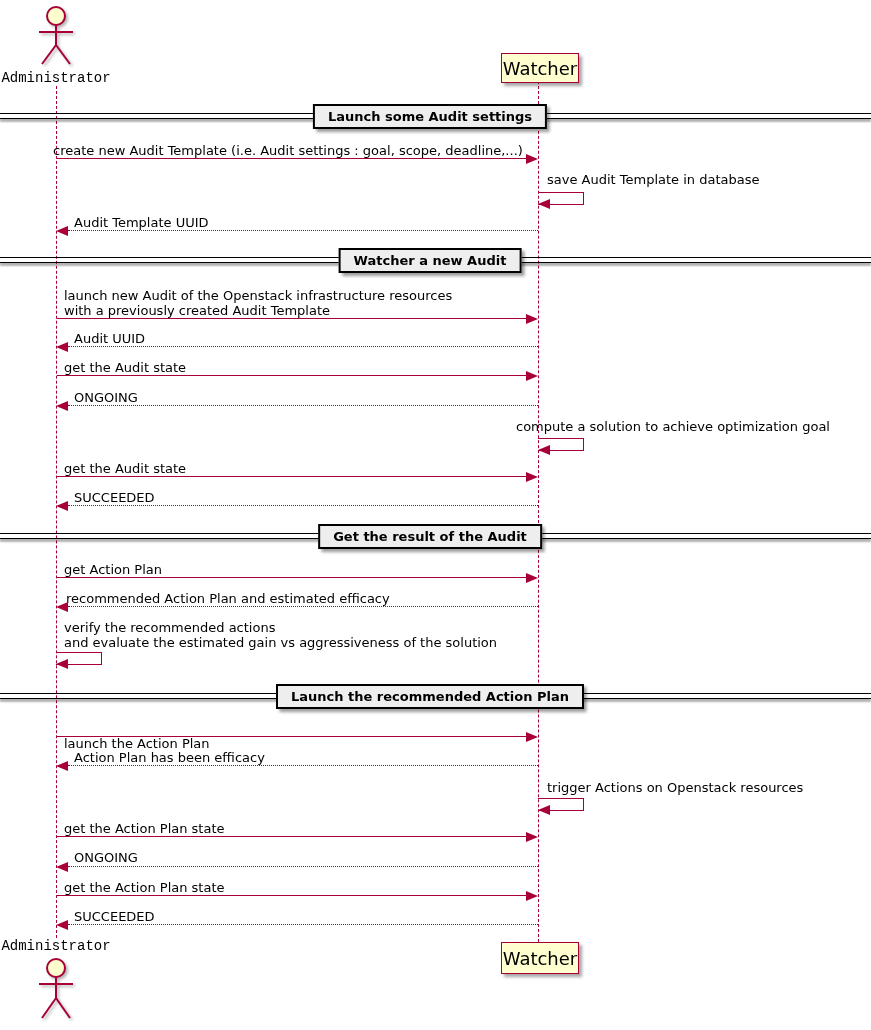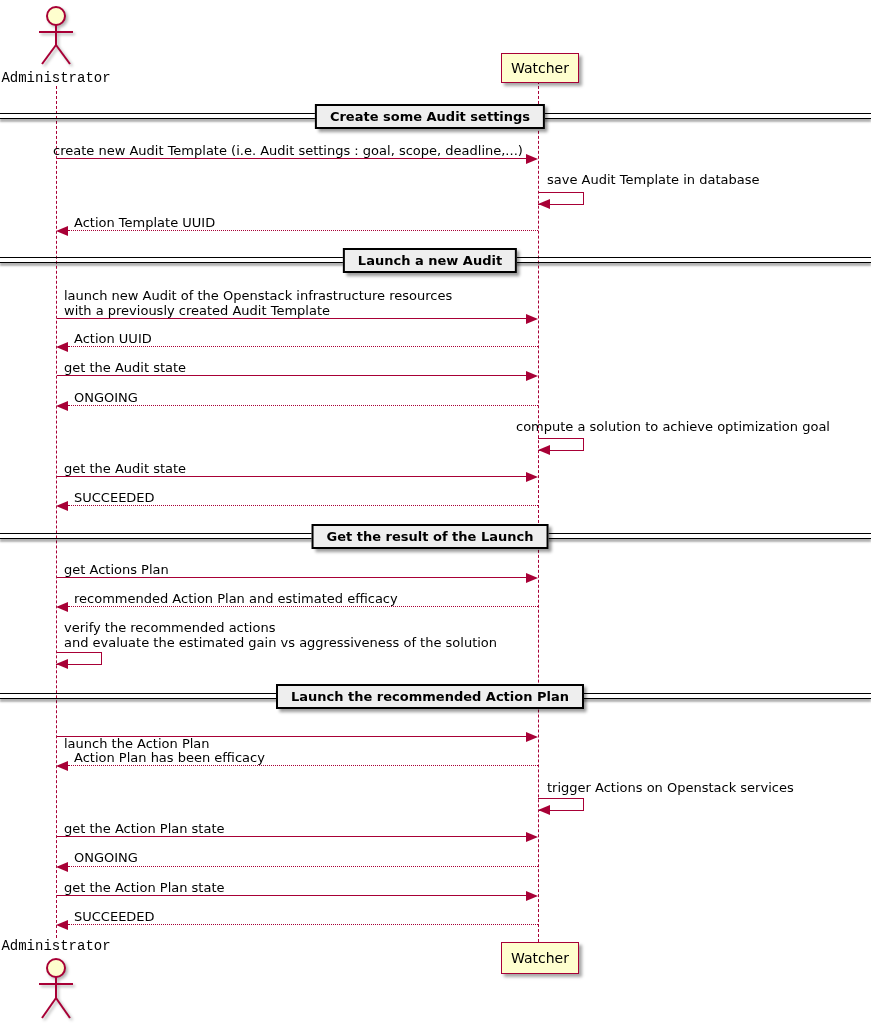--- a/index.html
+++ b/index.html
@@ -4,21 +4,21 @@
 <style>
   :root{
     --line:#A80036; --fill:#FEFECE; --divfill:#EEEEEE; --txt:#000000; --bg:#FFFFFF;
   }
   html,body{margin:0;padding:0;background:var(--bg);}
   .canvas{position:relative;width:871px;height:1030px;background:var(--bg);
           font-family:"DejaVu Sans",sans-serif;color:var(--txt);overflow:hidden;}
   .lifeline{position:absolute;width:0;border-left:1px dashed var(--line);}
   .pbox{position:absolute;background:var(--fill);border:1.5px solid var(--line);
         box-shadow:3px 3px 3px rgba(0,0,0,.35);display:flex;align-items:center;
-        justify-content:center;font-size:14px;}
+        justify-content:center;font-size:18px;}
   .actor-label{position:absolute;transform:translateX(-50%);font-size:14px;white-space:pre;font-family:Liberation Mono, monospace;}
   .figure{position:absolute;filter:drop-shadow(2.5px 2.5px 1.5px rgba(0,0,0,.3));}
   .divider-line{position:absolute;left:0;width:871px;height:4px;
         border-top:1px solid #000;border-bottom:1px solid #000;
         box-shadow:0 3px 2px rgba(0,0,0,.3);}
   .divider-box{position:absolute;left:430px;transform:translateX(-50%);
         background:var(--divfill);border:2px solid #000;padding:3px 13px;
         font-size:13px;font-weight:bold;white-space:pre;
         box-shadow:3px 3px 3px rgba(0,0,0,.4);}
   .t{position:absolute;font-size:13px;line-height:15px;white-space:pre;}
@@ -44,55 +44,55 @@
     <line x1="5" y1="27" x2="39" y2="27" stroke="var(--line)" stroke-width="2"></line>
     <line x1="22" y1="40" x2="8" y2="59" stroke="var(--line)" stroke-width="2"></line>
     <line x1="22" y1="40" x2="36" y2="59" stroke="var(--line)" stroke-width="2"></line>
   </svg>
   <div class="actor-label" style="left:56px;top:70px">Administrator</div>
 
   <div class="pbox" style="left:501px;top:53px;width:76px;height:28px">Watcher</div>
 
   <div>
     <div class="divider-line" style="top:113px"></div>
-    <div class="divider-box" style="top:104px">Create some Audit settings</div>
+    <div class="divider-box" style="top:104px">Launch some Audit settings</div>
   </div>
 
   <div>
     <div class="t" style="left:53px;top:143px">create new Audit Template (i.e. Audit settings : goal, scope, deadline,...)</div>
     <div class="ln" style="left:57px;top:158px;width:469px"></div>
     <div class="ar r" style="left:526px;top:154px"></div>
   </div>
 
   <div>
     <div class="t" style="left:547px;top:172px">save Audit Template in database</div>
     <div class="loop" style="left:538px;top:192px"></div>
     <div class="ar l" style="left:538px;top:199px"></div>
   </div>
 
   <div>
-    <div class="t" style="left:74px;top:215px">Action Template UUID</div>
+    <div class="t" style="left:74px;top:215px">Audit Template UUID</div>
     <div class="ln dot" style="left:68px;top:230px;width:470px"></div>
     <div class="ar l" style="left:56px;top:226px"></div>
   </div>
 
   <div>
     <div class="divider-line" style="top:257px"></div>
-    <div class="divider-box" style="top:248px">Launch a new Audit</div>
+    <div class="divider-box" style="top:248px">Watcher a new Audit</div>
   </div>
 
   <div>
     <div class="t" style="left:64px;top:288px">launch new Audit of the Openstack infrastructure resources
 with a previously created Audit Template</div>
     <div class="ln" style="left:57px;top:318px;width:469px"></div>
     <div class="ar r" style="left:526px;top:314px"></div>
   </div>
 
   <div>
-    <div class="t" style="left:74px;top:331px">Action UUID</div>
+    <div class="t" style="left:74px;top:331px">Audit UUID</div>
     <div class="ln dot" style="left:68px;top:346px;width:470px"></div>
     <div class="ar l" style="left:56px;top:342px"></div>
   </div>
 
   <div>
     <div class="t" style="left:64px;top:360px">get the Audit state</div>
     <div class="ln" style="left:57px;top:375px;width:469px"></div>
     <div class="ar r" style="left:526px;top:371px"></div>
   </div>
 
@@ -115,31 +115,31 @@
   </div>
 
   <div>
     <div class="t" style="left:74px;top:490px">SUCCEEDED</div>
     <div class="ln dot" style="left:68px;top:505px;width:470px"></div>
     <div class="ar l" style="left:56px;top:501px"></div>
   </div>
 
   <div>
     <div class="divider-line" style="top:533px"></div>
-    <div class="divider-box" style="top:524px">Get the result of the Launch</div>
-  </div>
-
-  <div>
-    <div class="t" style="left:64px;top:562px">get Actions Plan</div>
+    <div class="divider-box" style="top:524px">Get the result of the Audit</div>
+  </div>
+
+  <div>
+    <div class="t" style="left:64px;top:562px">get Action Plan</div>
     <div class="ln" style="left:57px;top:577px;width:469px"></div>
     <div class="ar r" style="left:526px;top:573px"></div>
   </div>
 
   <div>
-    <div class="t" style="left:74px;top:591px">recommended Action Plan and estimated efficacy</div>
+    <div class="t" style="left:66px;top:591px">recommended Action Plan and estimated efficacy</div>
     <div class="ln dot" style="left:68px;top:606px;width:470px"></div>
     <div class="ar l" style="left:56px;top:602px"></div>
   </div>
 
   <div>
     <div class="t" style="left:64px;top:620px">verify the recommended actions
 and evaluate the estimated gain vs aggressiveness of the solution</div>
     <div class="loop" style="left:56px;top:652px"></div>
     <div class="ar l" style="left:56px;top:659px"></div>
   </div>
@@ -155,21 +155,21 @@
     <div class="ar r" style="left:526px;top:732px"></div>
   </div>
 
   <div>
     <div class="t" style="left:74px;top:750px">Action Plan has been efficacy</div>
     <div class="ln dot" style="left:68px;top:765px;width:470px"></div>
     <div class="ar l" style="left:56px;top:761px"></div>
   </div>
 
   <div>
-    <div class="t" style="left:547px;top:780px">trigger Actions on Openstack services</div>
+    <div class="t" style="left:547px;top:780px">trigger Actions on Openstack resources</div>
     <div class="loop" style="left:538px;top:798px"></div>
     <div class="ar l" style="left:538px;top:805px"></div>
   </div>
 
   <div>
     <div class="t" style="left:64px;top:821px">get the Action Plan state</div>
     <div class="ln" style="left:57px;top:836px;width:469px"></div>
     <div class="ar r" style="left:526px;top:832px"></div>
   </div>
 

